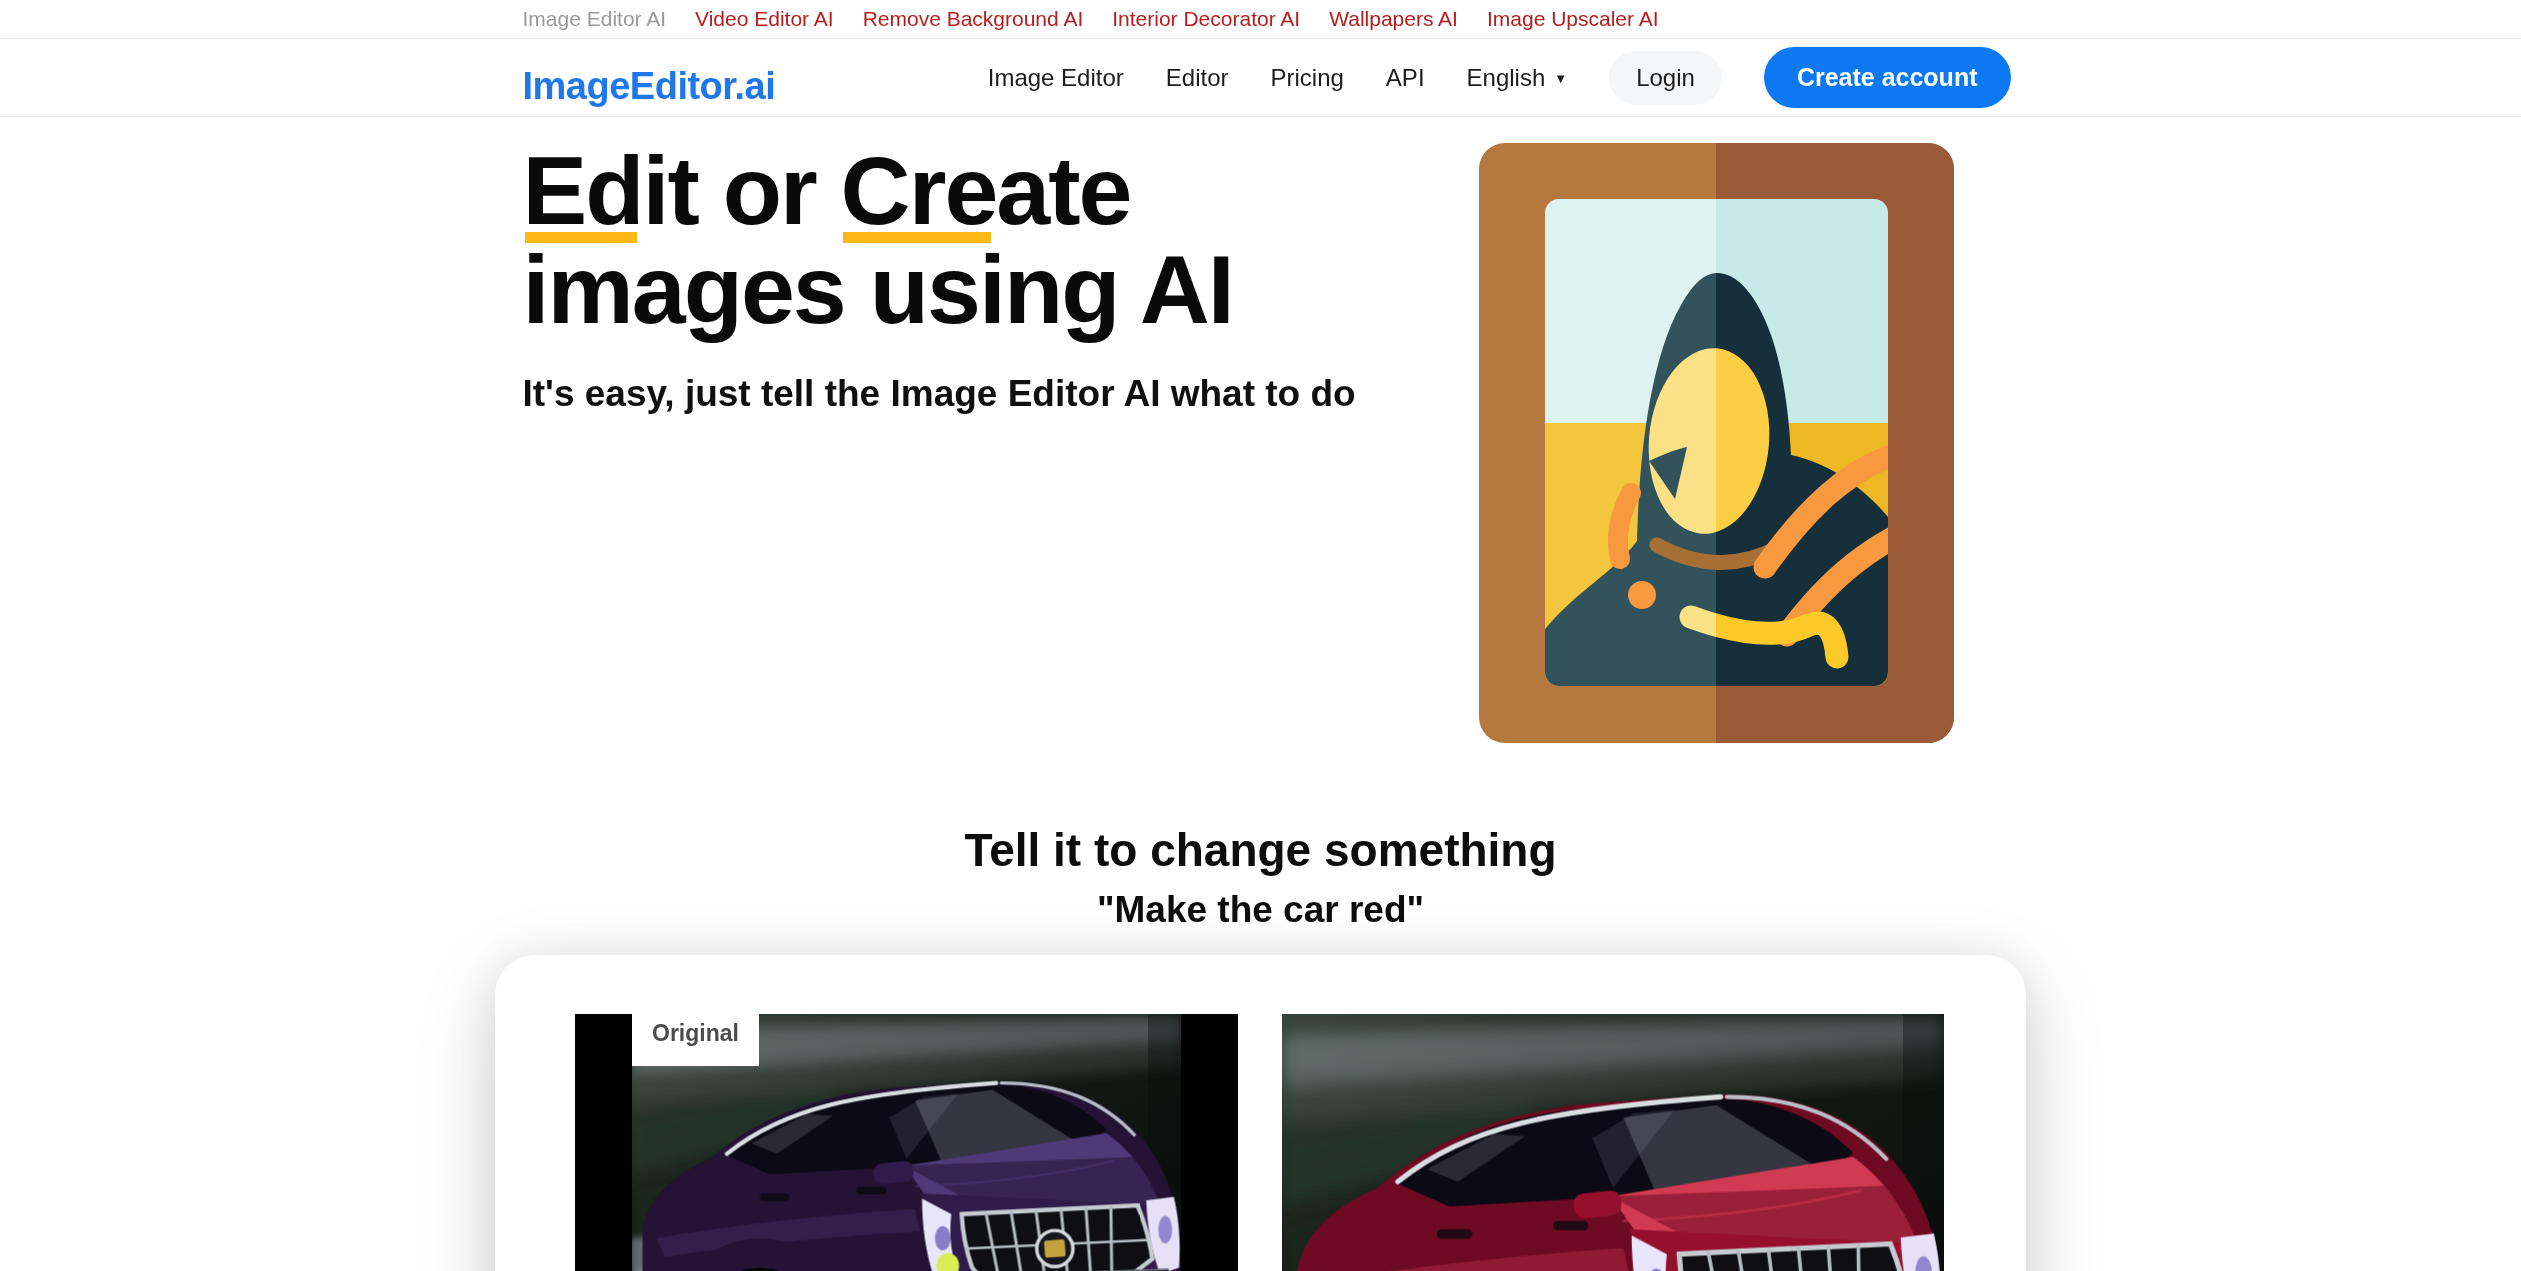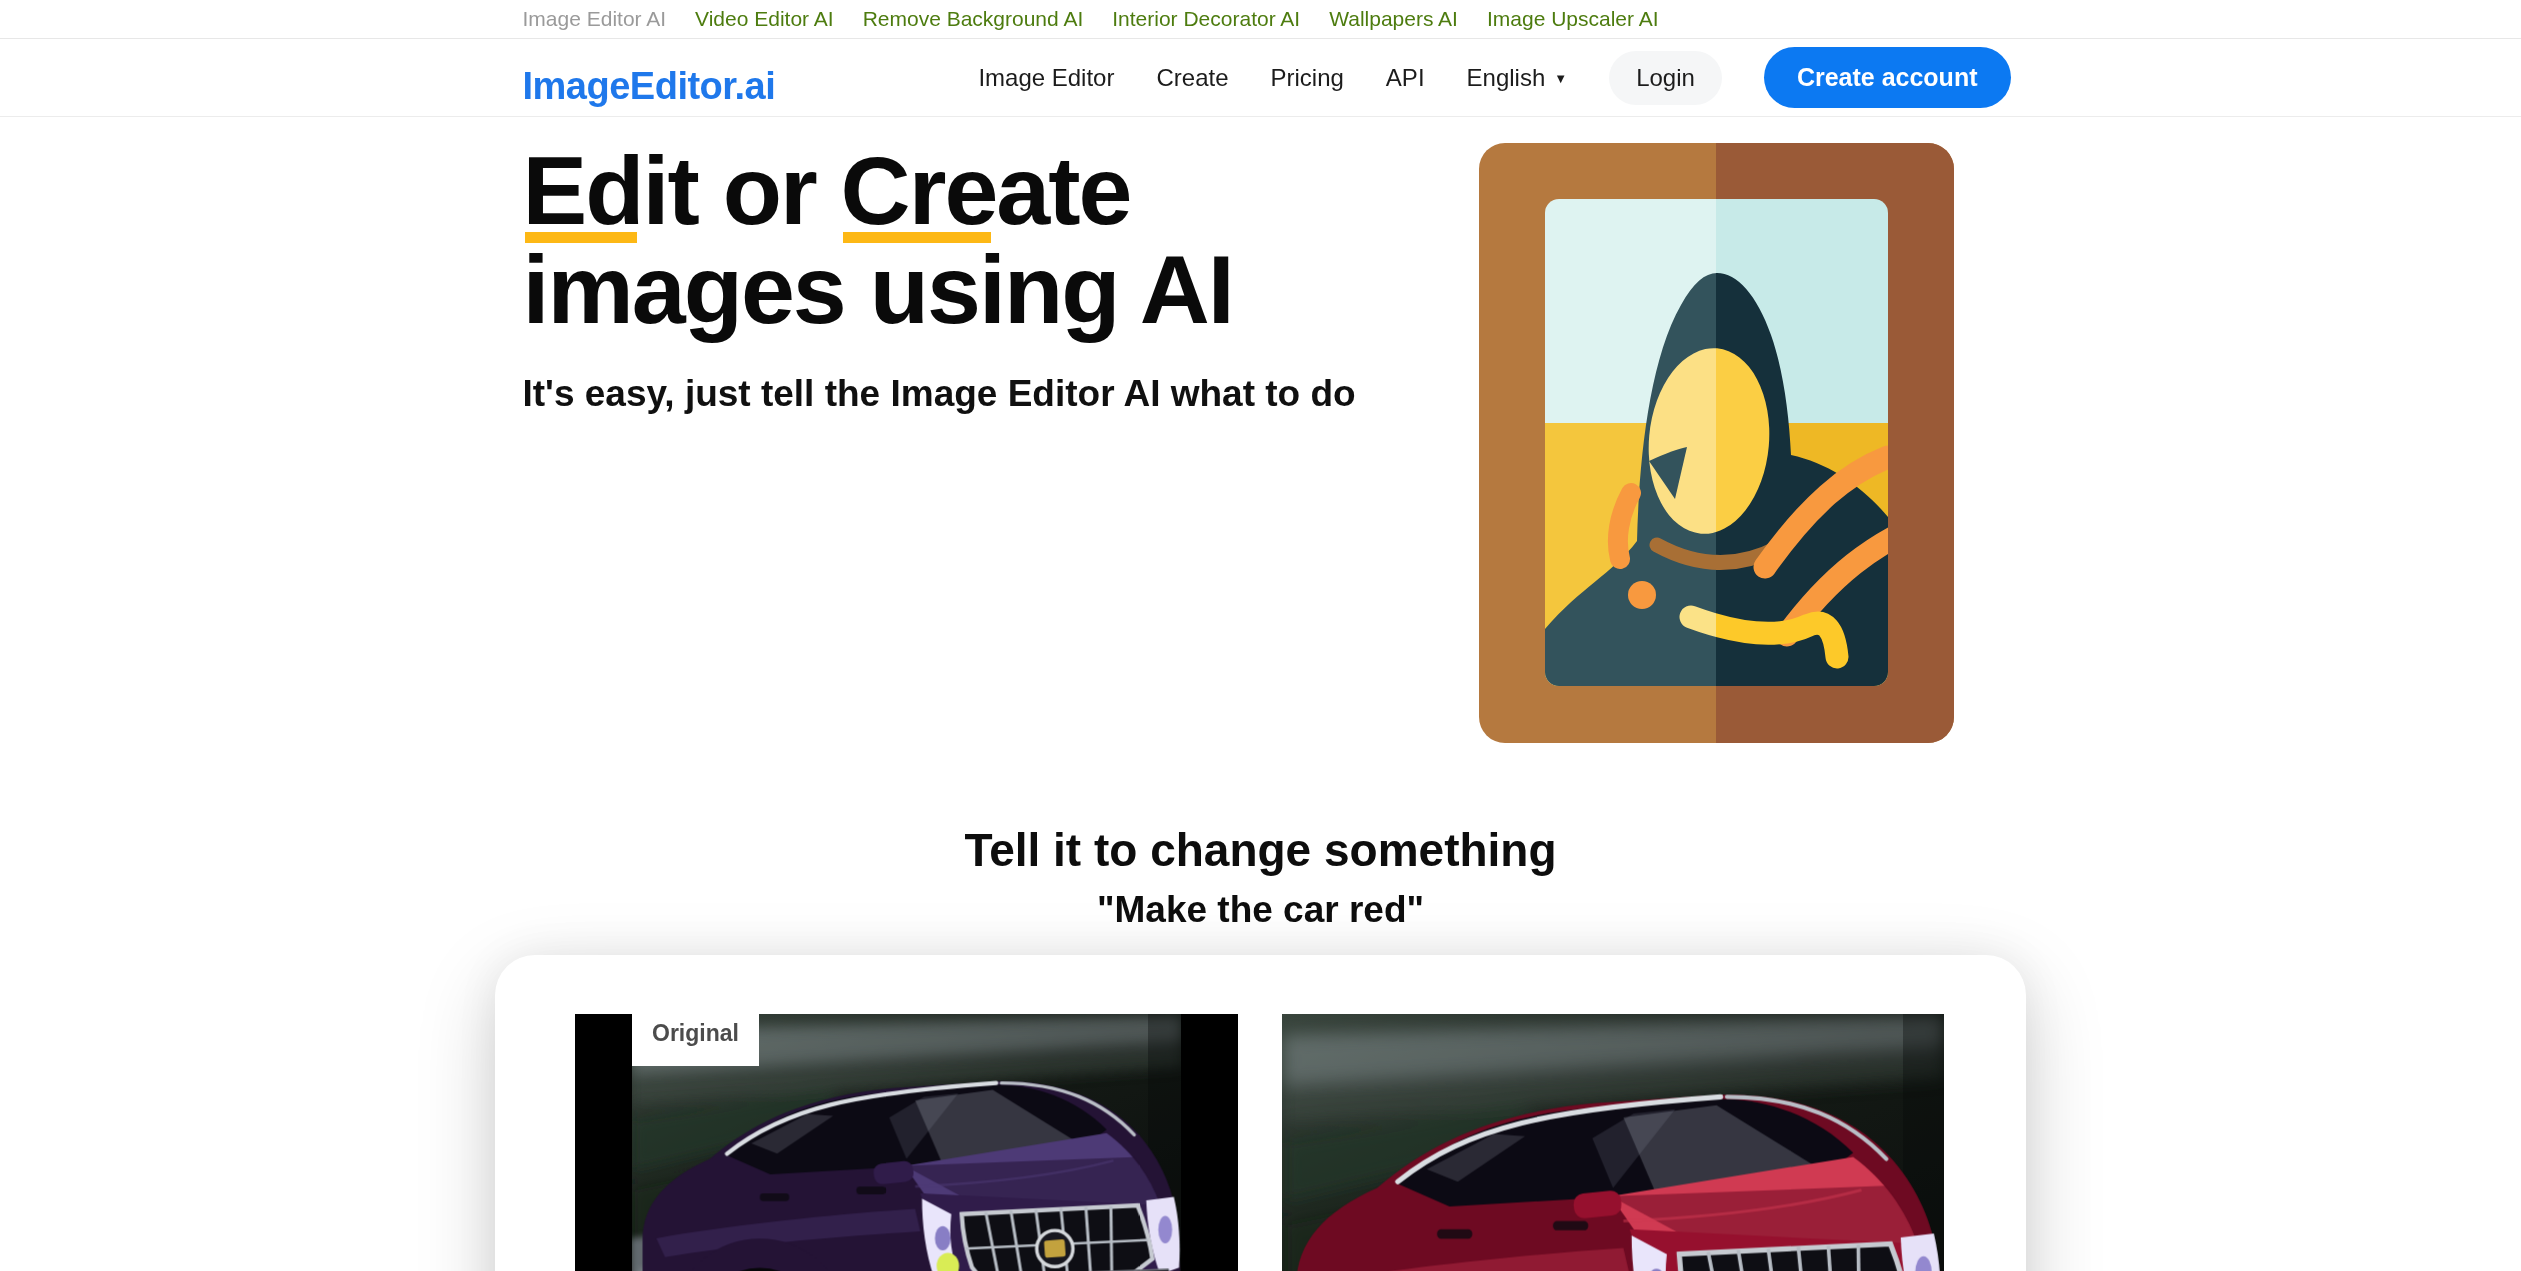--- a/index.html
+++ b/index.html
@@ -5,21 +5,21 @@
   html,body{margin:0;padding:0}
   body{
     width:2521px;height:1271px;overflow:hidden;background:#fff;
     font-family:"Liberation Sans","DejaVu Sans",sans-serif;color:#111;position:relative;
   }
   .container{width:1500px;margin:0 auto;padding-left:12px;box-sizing:border-box}
 
   
   .topbar{height:38px;border-bottom:1px solid #e7e7e7;display:flex;align-items:center;background:#fff}
   .topbar-nav{display:flex;gap:29px;font-size:21px;align-items:center}
-  .tb-item{color:#4d7c0f;text-decoration:none;cursor:pointer;white-space:nowrap}
+  .tb-item{color:#b91c1c;text-decoration:none;cursor:pointer;white-space:nowrap}
   .tb-item.active{color:var(--topbar-active)}
 
   
   header{height:77px;border-bottom:1px solid #ececec;display:flex;align-items:center;background:#fff}
   .header-inner{display:flex;align-items:flex-end;justify-content:space-between;width:1500px;margin:0 auto;padding-left:12px;box-sizing:border-box}
   .logo{font-size:38px;font-weight:bold;color:var(--brand-blue);text-decoration:none;cursor:pointer;letter-spacing:-0.5px}
   .main-nav{display:flex;align-items:center;gap:42px;font-size:24px;color:#1c1c1c}
   .main-nav a{text-decoration:none;color:#1c1c1c;cursor:pointer;white-space:nowrap}
   .lang{display:flex;align-items:center}
   .caret{font-size:13px;margin-left:9px;position:relative;top:1px}
@@ -176,21 +176,21 @@
     <a class="tb-item">Wallpapers AI</a>
     <a class="tb-item">Image Upscaler AI</a>
   </nav>
 </div>
 
 <header>
   <div class="header-inner">
     <a class="logo">ImageEditor.ai</a>
     <nav class="main-nav">
       <a>Image Editor</a>
-      <a>Create</a>
+      <a>Editor</a>
       <a>Pricing</a>
       <a>API</a>
       <a class="lang">
         <span>English</span>
         <span class="caret">▼</span>
       </a>
       <a class="login-pill">Login</a>
       <a class="cta">Create account</a>
     </nav>
   </div>

